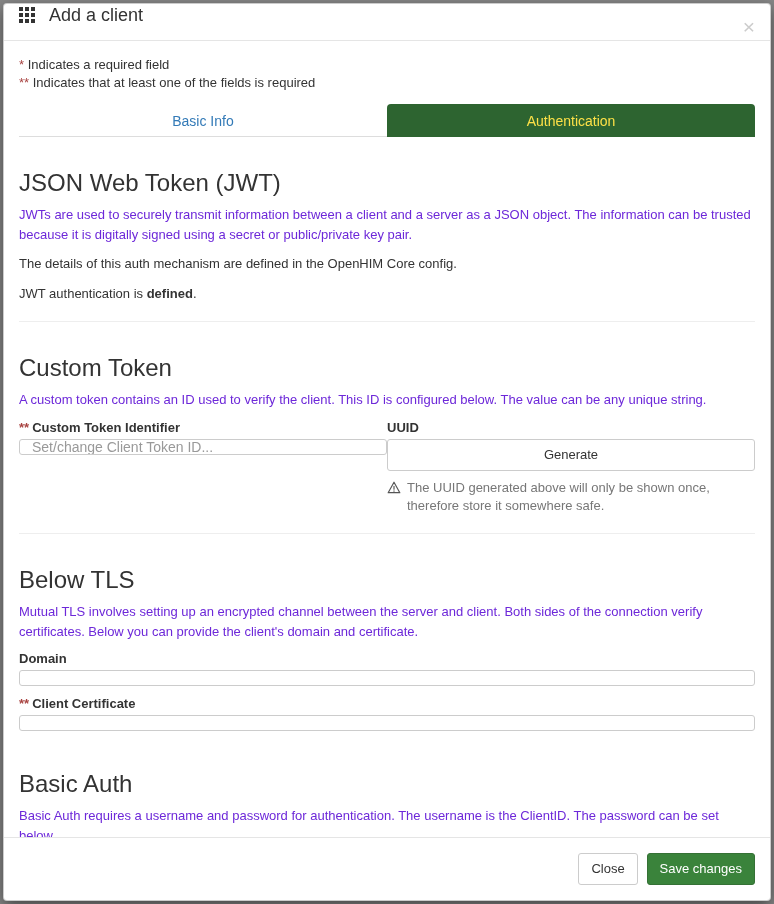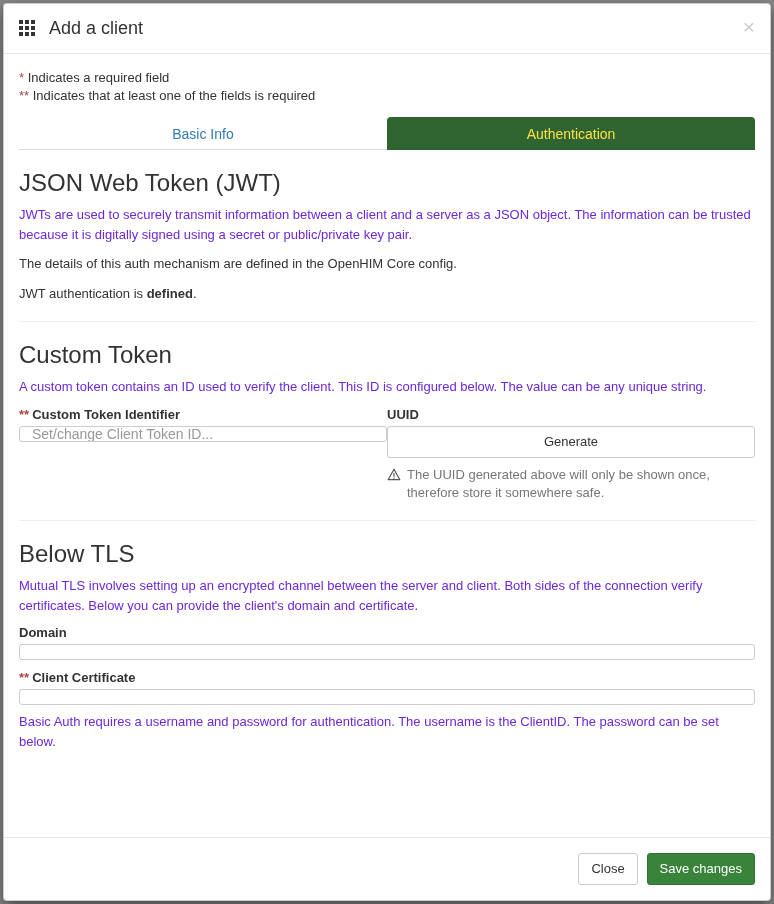--- a/index.html
+++ b/index.html
@@ -35,21 +35,21 @@
       bottom: 3px;
       background: #fff;
       border: 1px solid rgba(0,0,0,0.2);
       border-radius: 4px;
       box-shadow: 0 5px 15px rgba(0,0,0,0.5);
       display: flex;
       flex-direction: column;
       overflow: hidden;
     }
     .modal-header {
-      padding: 14px 15px 14px 15px;
+      padding: 1px 15px 14px 15px;
       border-bottom: 1px solid #e5e5e5;
       display: flex;
       align-items: center;
       position: relative;
     }
     .grip-icon {
       width: 18px;
       height: 18px;
       display: grid;
       grid-template-columns: repeat(3, 4px);
@@ -103,21 +103,21 @@
       background: transparent;
     }
     .tab.active {
       color: #fde047;
       background: #2d6430;
     }
     h2.section-title {
       font-size: 24px;
       font-weight: 500;
       color: #333;
-      margin-top: 19px;
+      margin-top: 32px;
       margin-bottom: 8px;
     }
     .section-desc {
       font-size: 13px;
       color: #6d28d9;
       line-height: 1.5;
       margin-bottom: 10px;
     }
     p.body-text { font-size: 13px; color: #333; margin-bottom: 10px; line-height: 1.5; }
     hr { border: none; border-top: 1px solid #eee; margin: 18px 0 0 0; }
@@ -269,20 +269,21 @@
     <div class="group-spacer"></div>
     <div class="form-group">
       <label class="label-row">
         <span class="reqmark">**</span><span>Client Certificate</span>
       </label>
       <select class="form-control">
         <option>No client certificate</option>
       </select>
     </div>
 
+    <h2 class="section-title">Basic Auth</h2>
     <p class="section-desc">Basic Auth requires a username and password for authentication. The username is the ClientID. The password can be set below.</p>
 
   </div>
 
   <div class="modal-footer">
     <button class="btn">Close</button>
     <button class="btn btn-primary">Save changes</button>
   </div>
 
 </div>

